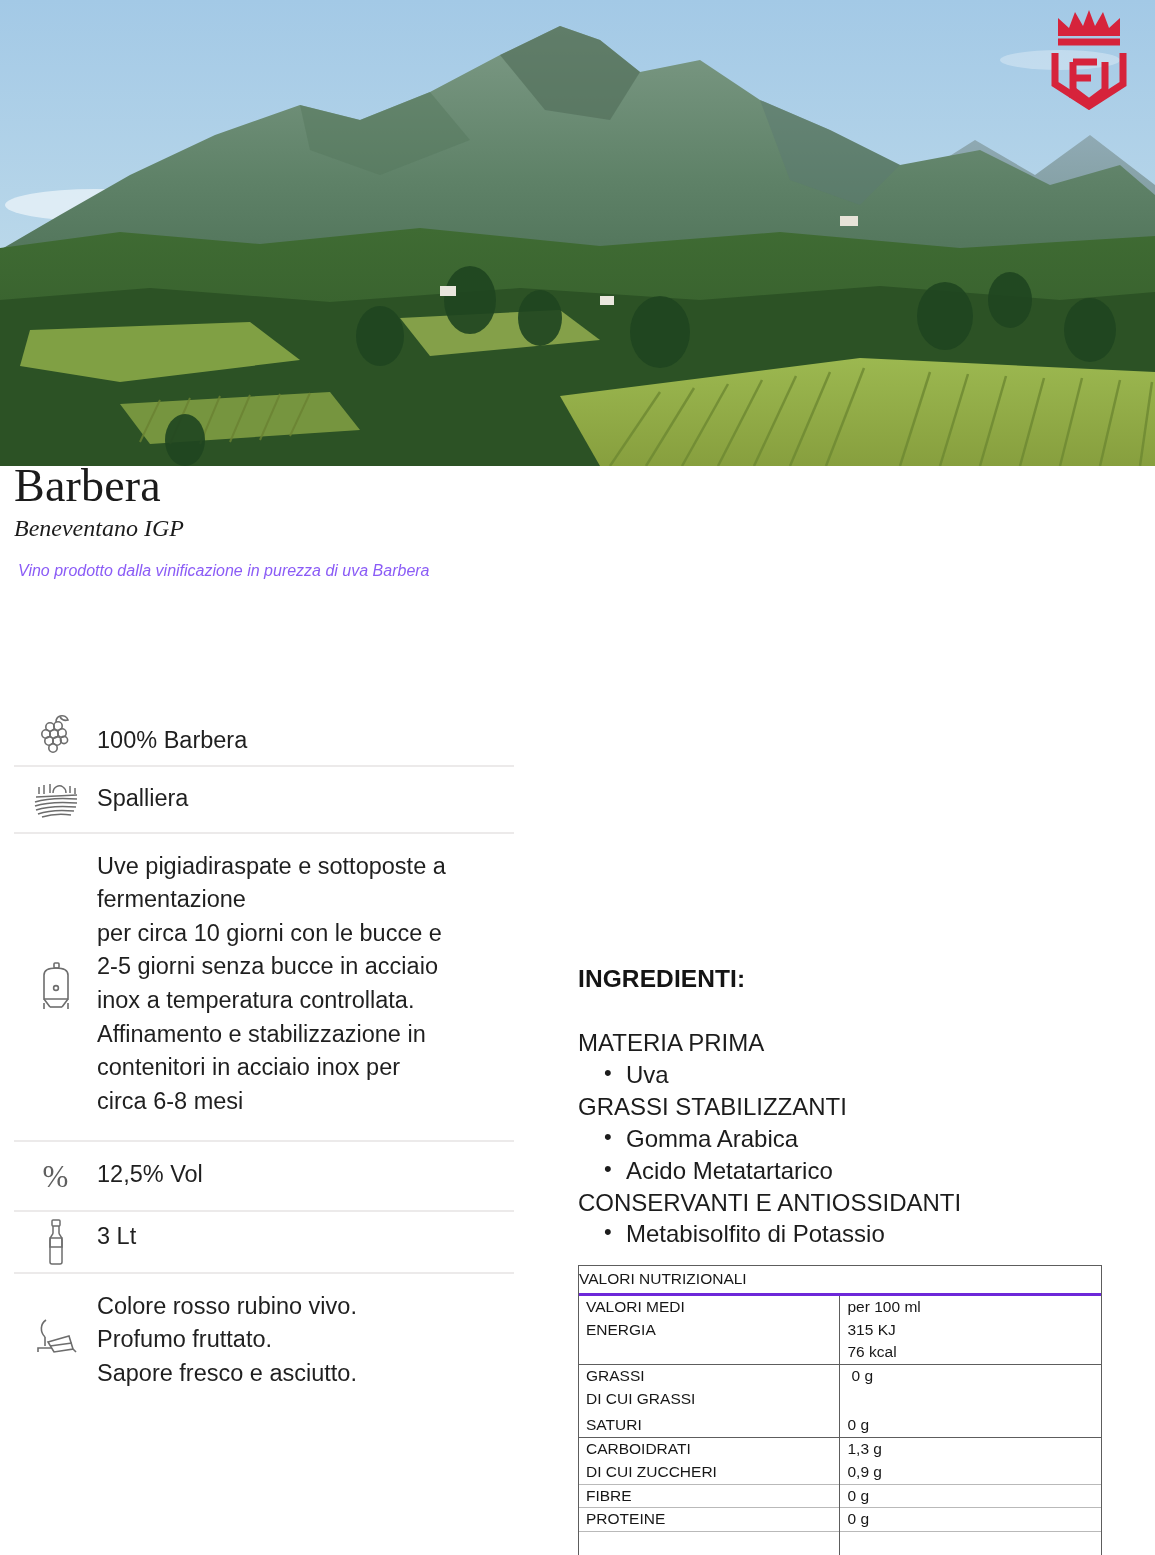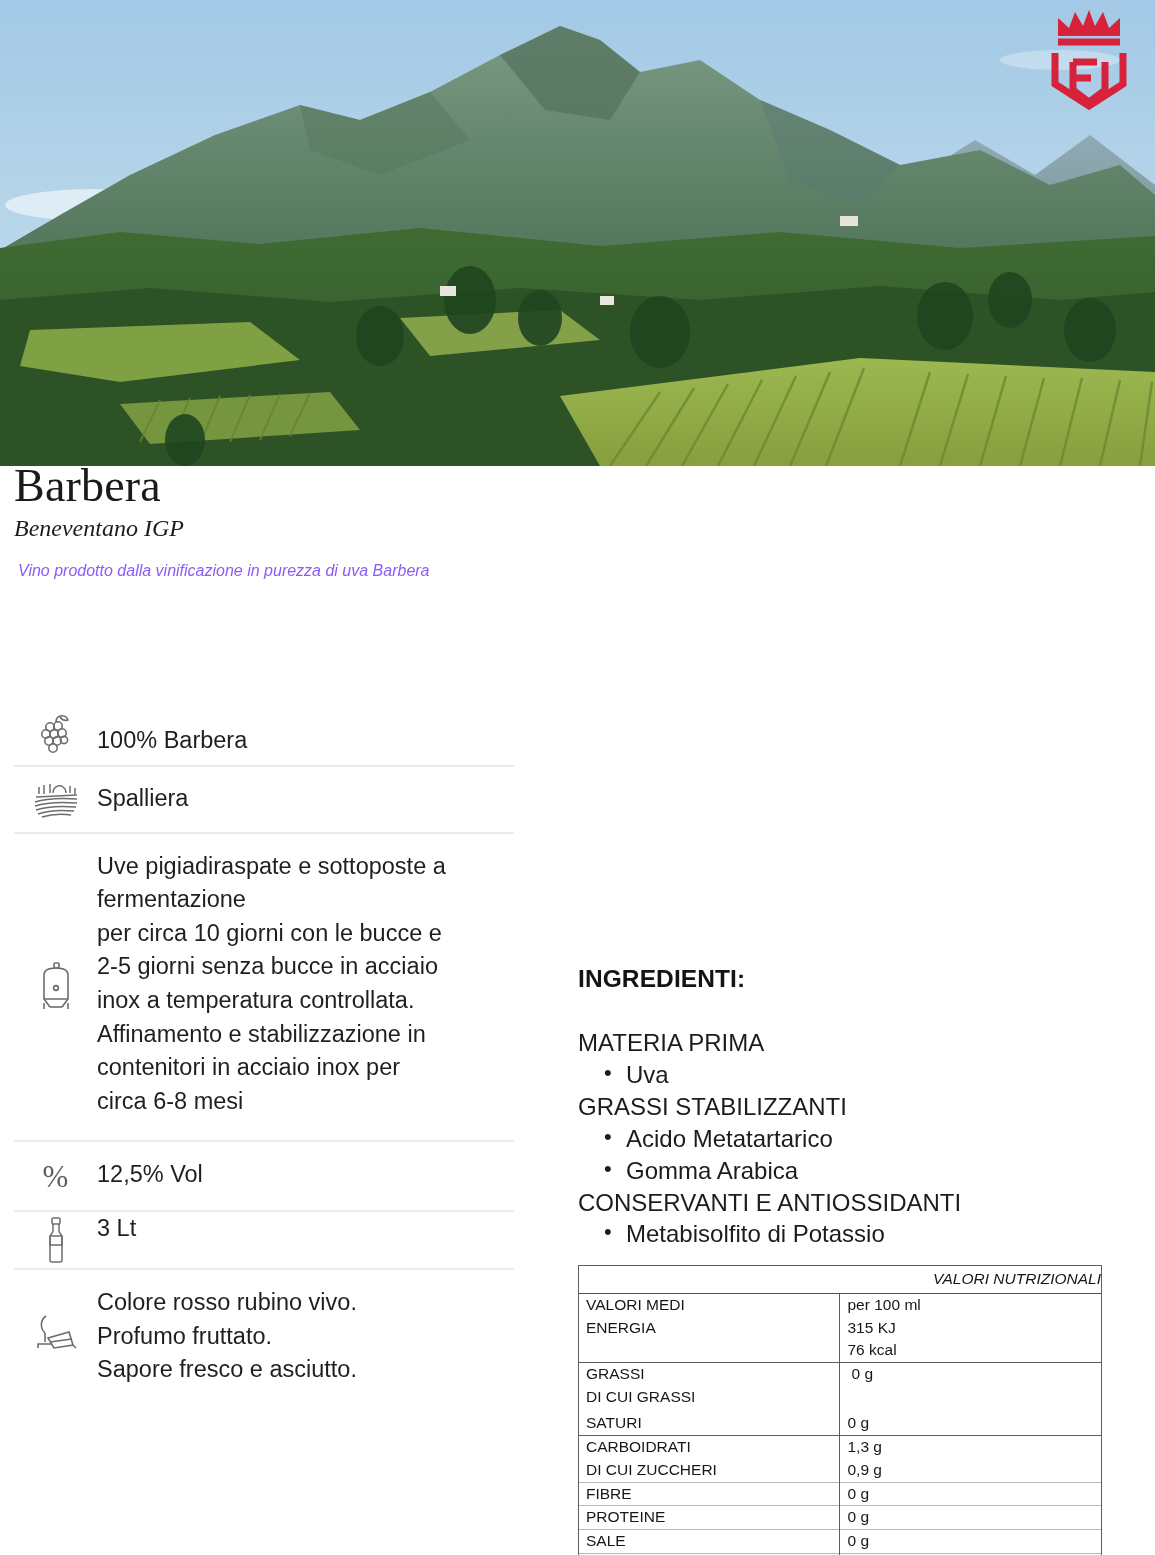--- a/index.html
+++ b/index.html
@@ -108,21 +108,21 @@
     font-size: 31px;
     color: #5f5f5f;
     line-height: 1;
   }
 
   .r-grapes  .spec-text { padding-top: 15px; padding-bottom: 2px; }
   .r-train   .spec-text { padding-top: 15px; padding-bottom: 16px; }
   .r-prune   .spec-text { padding-top: 15px; padding-bottom: 16px; }
   .r-vinif   .spec-text { padding-top: 16px; padding-bottom: 22px; }
   .r-abv     .spec-text { padding-top: 16px; padding-bottom: 18px; }
-  .r-size    .spec-text { padding-top: 0; padding-bottom: 18px; }
+  .r-size    .spec-text { padding-top: 8px; padding-bottom: 18px; }
   .r-tast    .spec-text { padding-top: 16px; padding-bottom: 14px; }
 
   
   .ingredients {
     position: absolute;
     left: 578px;
     top: 965px;
     width: 520px;
   }
   .ing-title {
@@ -175,24 +175,23 @@
   }
   .nutri td {
     font-size: 15.5px;
     color: #171717;
     padding: 1px 0 2px 7px;
     vertical-align: top;
     line-height: 1.28;
   }
   .nutri .col-l { width: 260px; }
   .nutri .hdr td {
-    text-align: right;
+    text-align: left;
     padding: 3px 0 4px 0;
-    border-bottom: 1px solid #6d28d9;
-    font-style: italic;
+    border-bottom: 3px solid #6d28d9;
   }
   .nutri .rule-strong td { border-top: 1px solid #5d5d5d; }
   .nutri .rule-light td  { border-top: 1px solid #b9b9b9; }
   .nutri .vsep { border-left: 1px solid #5d5d5d; padding-left: 8px; }
   .nutri .indent { padding-left: 12px; }
   .nutri .tall { height: 26px; }
   .nutri .empty td { height: 21px; }
 </style>
 </head>
 <body>
@@ -400,22 +399,22 @@
 <div class="ingredients">
   <div class="ing-title">INGREDIENTI:</div>
 
   <div class="ing-group">MATERIA PRIMA</div>
   <ul class="ing-items">
     <li>Uva</li>
   </ul>
 
   <div class="ing-group">GRASSI STABILIZZANTI</div>
   <ul class="ing-items">
+    <li>Gomma Arabica</li>
     <li>Acido Metatartarico</li>
-    <li>Gomma Arabica</li>
   </ul>
 
   <div class="ing-group">CONSERVANTI E ANTIOSSIDANTI</div>
   <ul class="ing-items">
     <li>Metabisolfito di Potassio</li>
   </ul>
 </div>
 
 <div class="nutri">
   <table>
@@ -460,23 +459,19 @@
         <td class="vsep">0,9 g</td>
       </tr>
       <tr class="rule-light">
         <td>FIBRE</td>
         <td class="vsep">0 g</td>
       </tr>
       <tr class="rule-light">
         <td>PROTEINE</td>
         <td class="vsep">0 g</td>
       </tr>
-      <tr class="rule-light">
-        <td>SALE</td>
-        <td class="vsep">0 g</td>
-      </tr>
       <tr class="rule-light empty">
         <td></td>
         <td class="vsep"></td>
       </tr>
     </tbody>
   </table>
 </div>
 
 </body></html>

